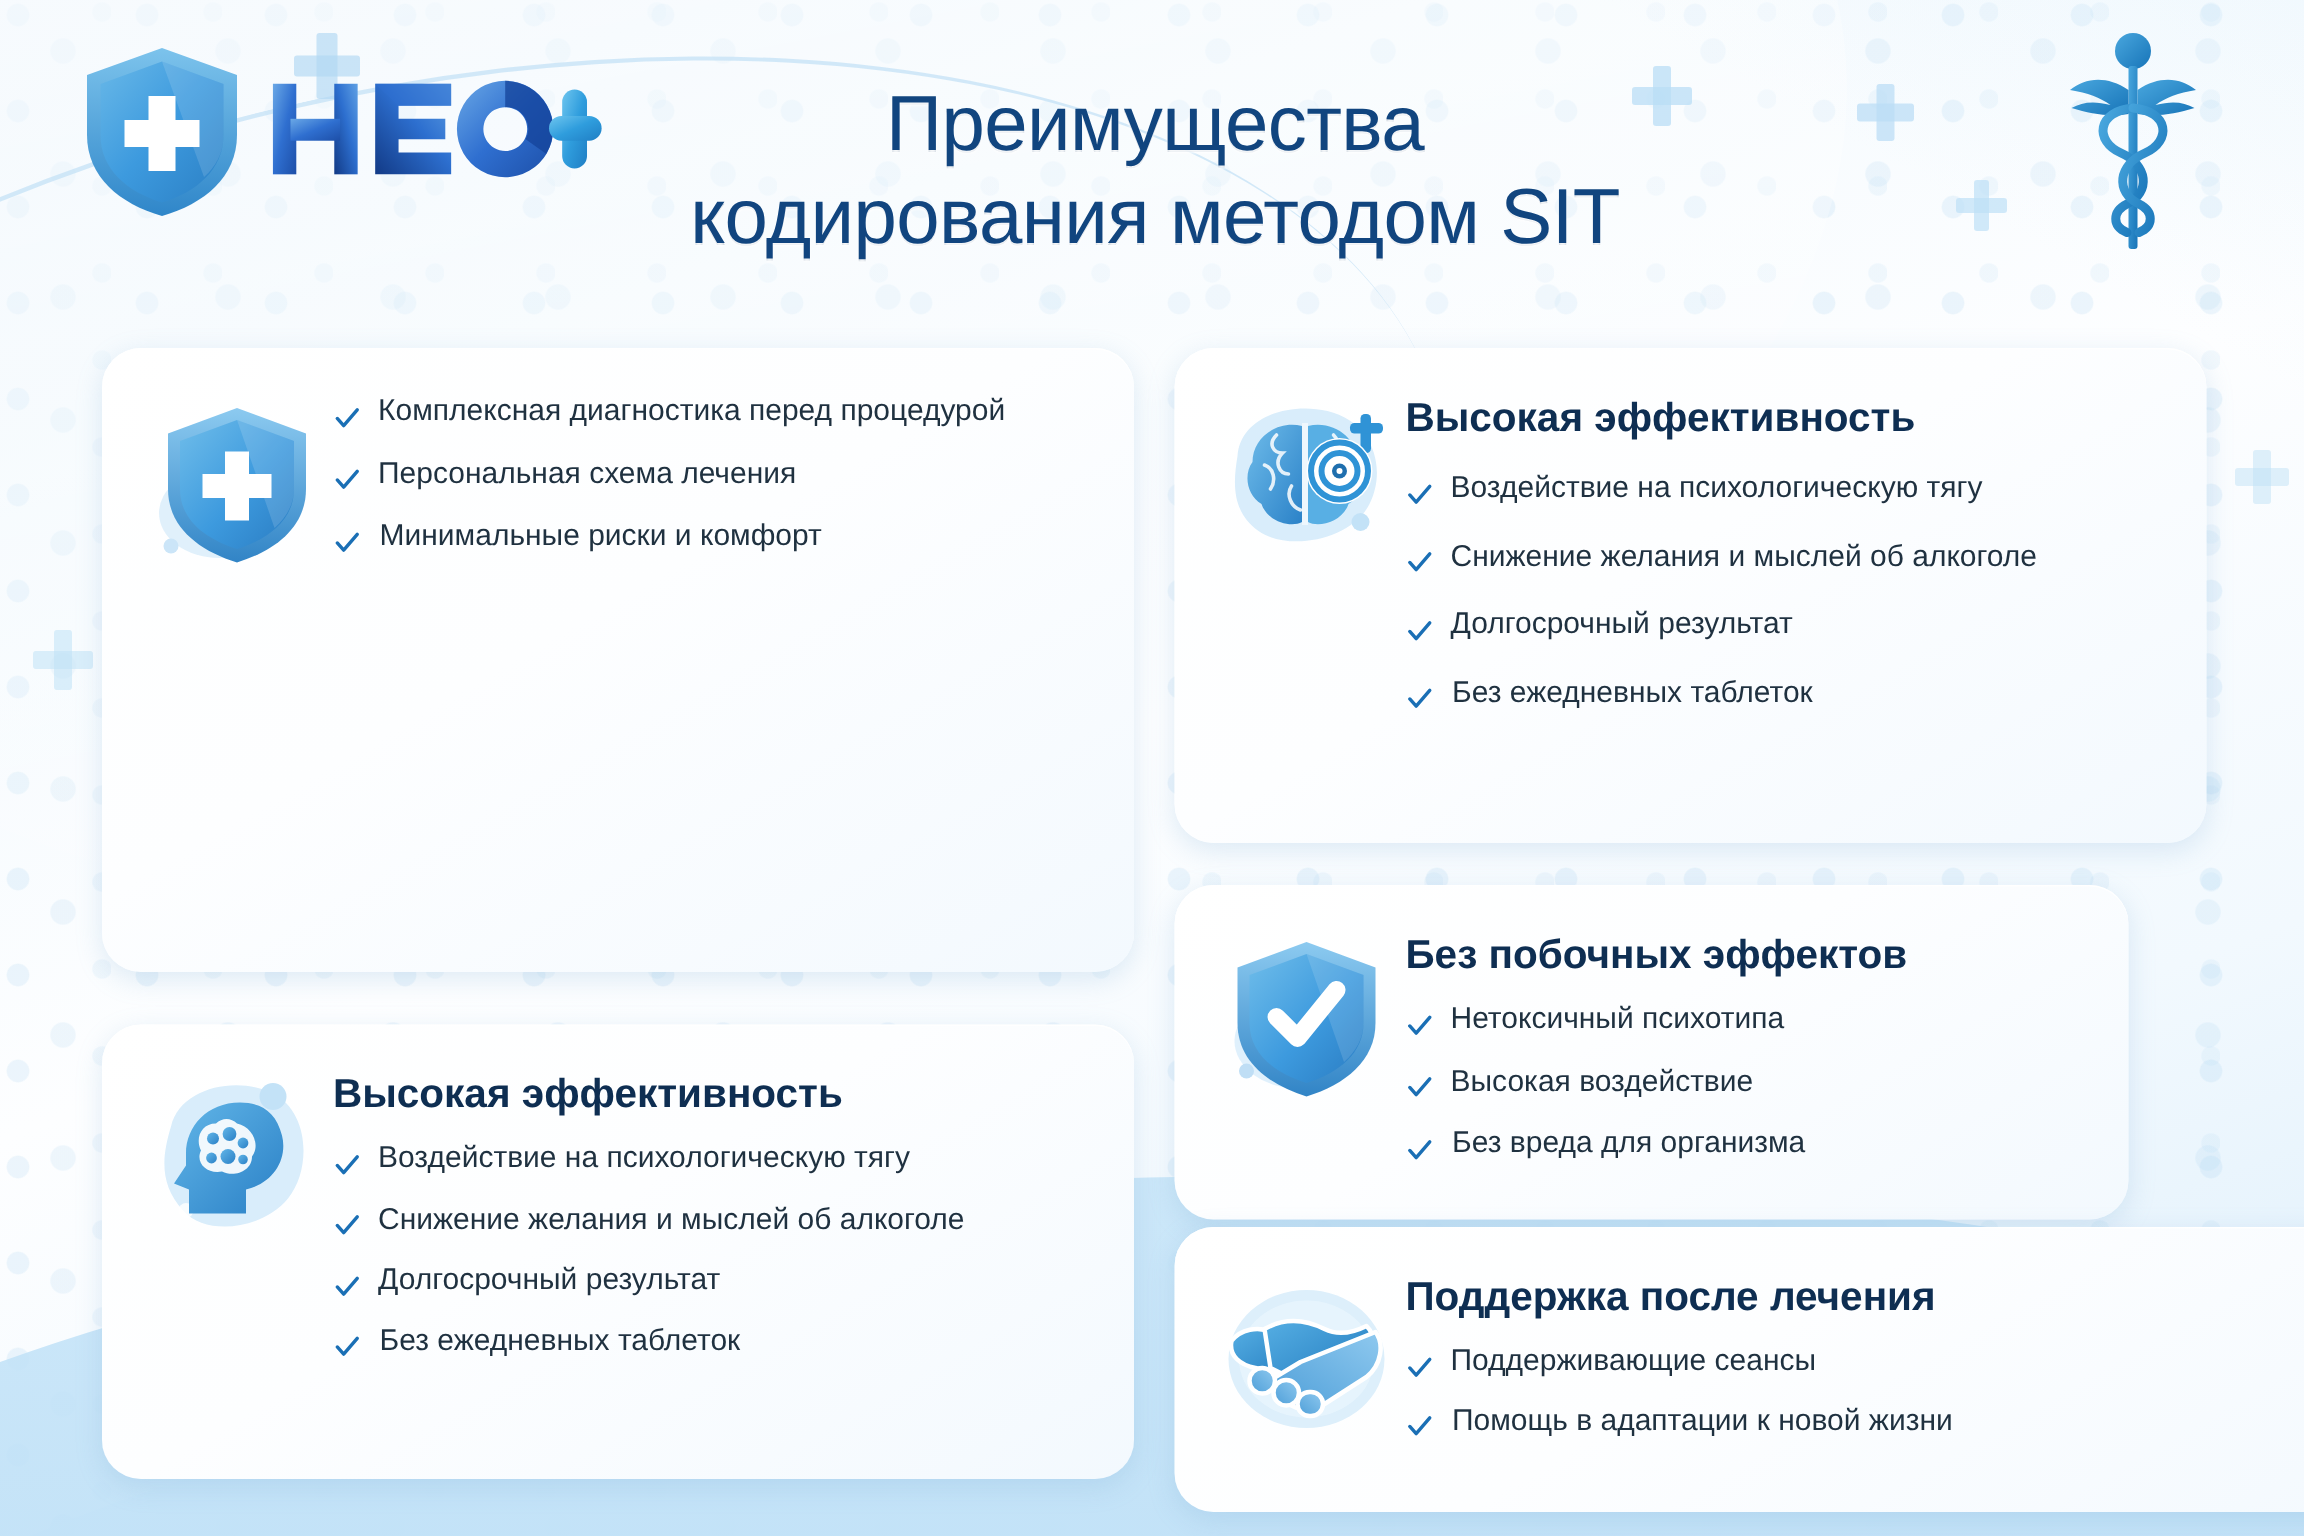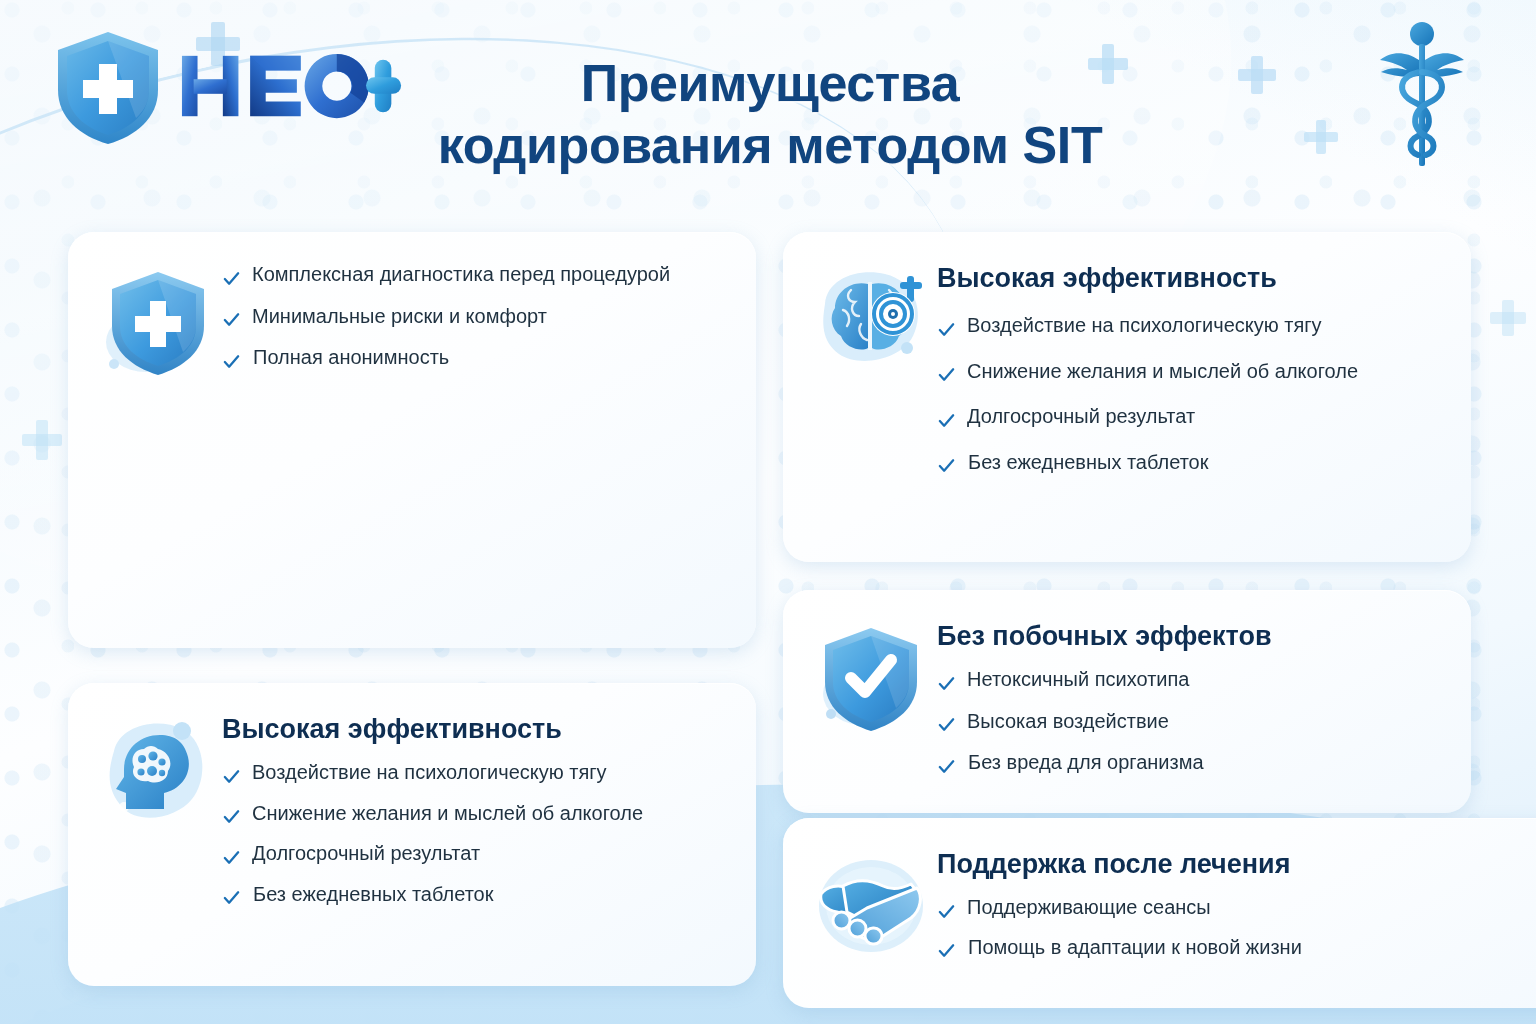--- a/index.html
+++ b/index.html
@@ -73,21 +73,21 @@
   .header{ position:absolute; left:0; top:0; width:100%; height:210px; }
 
   .brand{ position:absolute; left:52px; top:28px; display:flex; align-items:center; gap:16px; }
   .brand-shield{ width:112px; height:118px; }
   .brand-text{ display:flex; align-items:center; height:78px; }
   .brand-text svg{ height:78px; }
 
   .title{
     position:absolute; left:300px; top:52px; width:940px;
     text-align:center;
-    font-size:52px; font-weight:700; line-height:1.20;
+    font-size:52px; font-weight:400; line-height:1.20;
     color:#11457f;
     letter-spacing:-0.4px;
     text-shadow:0 2px 2px rgba(255,255,255,.9), 0 1px 0 rgba(10,45,90,.28);
   }
   .title .ln{ display:block; }
 
   .caduceus{ position:absolute; right:66px; top:18px; width:96px; height:160px; }
 
   
   .card{
@@ -125,21 +125,21 @@
     flex:0 0 auto; width:19px; height:19px; margin-top:4px;
     color:#1a6fb5;
   }
   .chk svg{ display:block; width:19px; height:19px; }
   .ftext{ flex:1 1 auto; }
 
   
   #card-safety      { left:68px;  top:232px; width:688px; height:416px; }
   #card-eff-left    { left:68px;  top:683px; width:688px; height:303px; }
   #card-eff-right   { left:783px; top:232px; width:688px; height:330px; }
-  #card-noside      { left:783px; top:590px; width:688px; height:223px; }
+  #card-noside      { left:783px; top:590px; width:636px; height:223px; }
   #card-support     { left:783px; top:818px; width:832px; height:190px; }
 
   #card-eff-right .card-title{ margin-bottom:18px; }
   #card-eff-right ul.feats li{ margin-bottom:20px; }
   #card-noside  ul.feats li{ margin-bottom:16px; }
   #card-support ul.feats li{ margin-bottom:14px; }
   #card-safety  ul.feats li{ margin-bottom:16px; }
 </style>
 </head>
 <body>
@@ -275,29 +275,29 @@
               </svg>
             </span>
             <span class="ftext">Комплексная диагностика перед процедурой</span>
           </li>
         <li>
             <span class="chk">
               <svg viewBox="0 0 20 20">
                 <path d="M3 10.5 L7.5 15.5 L17 4.5" fill="none" stroke="currentColor" stroke-width="2.4" stroke-linecap="round" stroke-linejoin="round"></path>
               </svg>
             </span>
+            <span class="ftext">Персональная схема лечения</span>
+          </li>
+        <li>
+            <span class="chk">
+              <svg viewBox="0 0 20 20">
+                <path d="M3 10.5 L7.5 15.5 L17 4.5" fill="none" stroke="currentColor" stroke-width="2.4" stroke-linecap="round" stroke-linejoin="round"></path>
+              </svg>
+            </span>
             <span class="ftext">Минимальные риски и комфорт</span>
-          </li>
-        <li>
-            <span class="chk">
-              <svg viewBox="0 0 20 20">
-                <path d="M3 10.5 L7.5 15.5 L17 4.5" fill="none" stroke="currentColor" stroke-width="2.4" stroke-linecap="round" stroke-linejoin="round"></path>
-              </svg>
-            </span>
-            <span class="ftext">Полная анонимность</span>
           </li>
       </ul>
     </div>
   </div>
 
   <div class="card" id="card-eff-left">
     <div class="icon-wrap">
       <svg width="116" height="116" viewBox="0 0 116 116">
         <defs>
           <linearGradient id="hb1" x1="0" y1="0" x2="1" y2="1">

